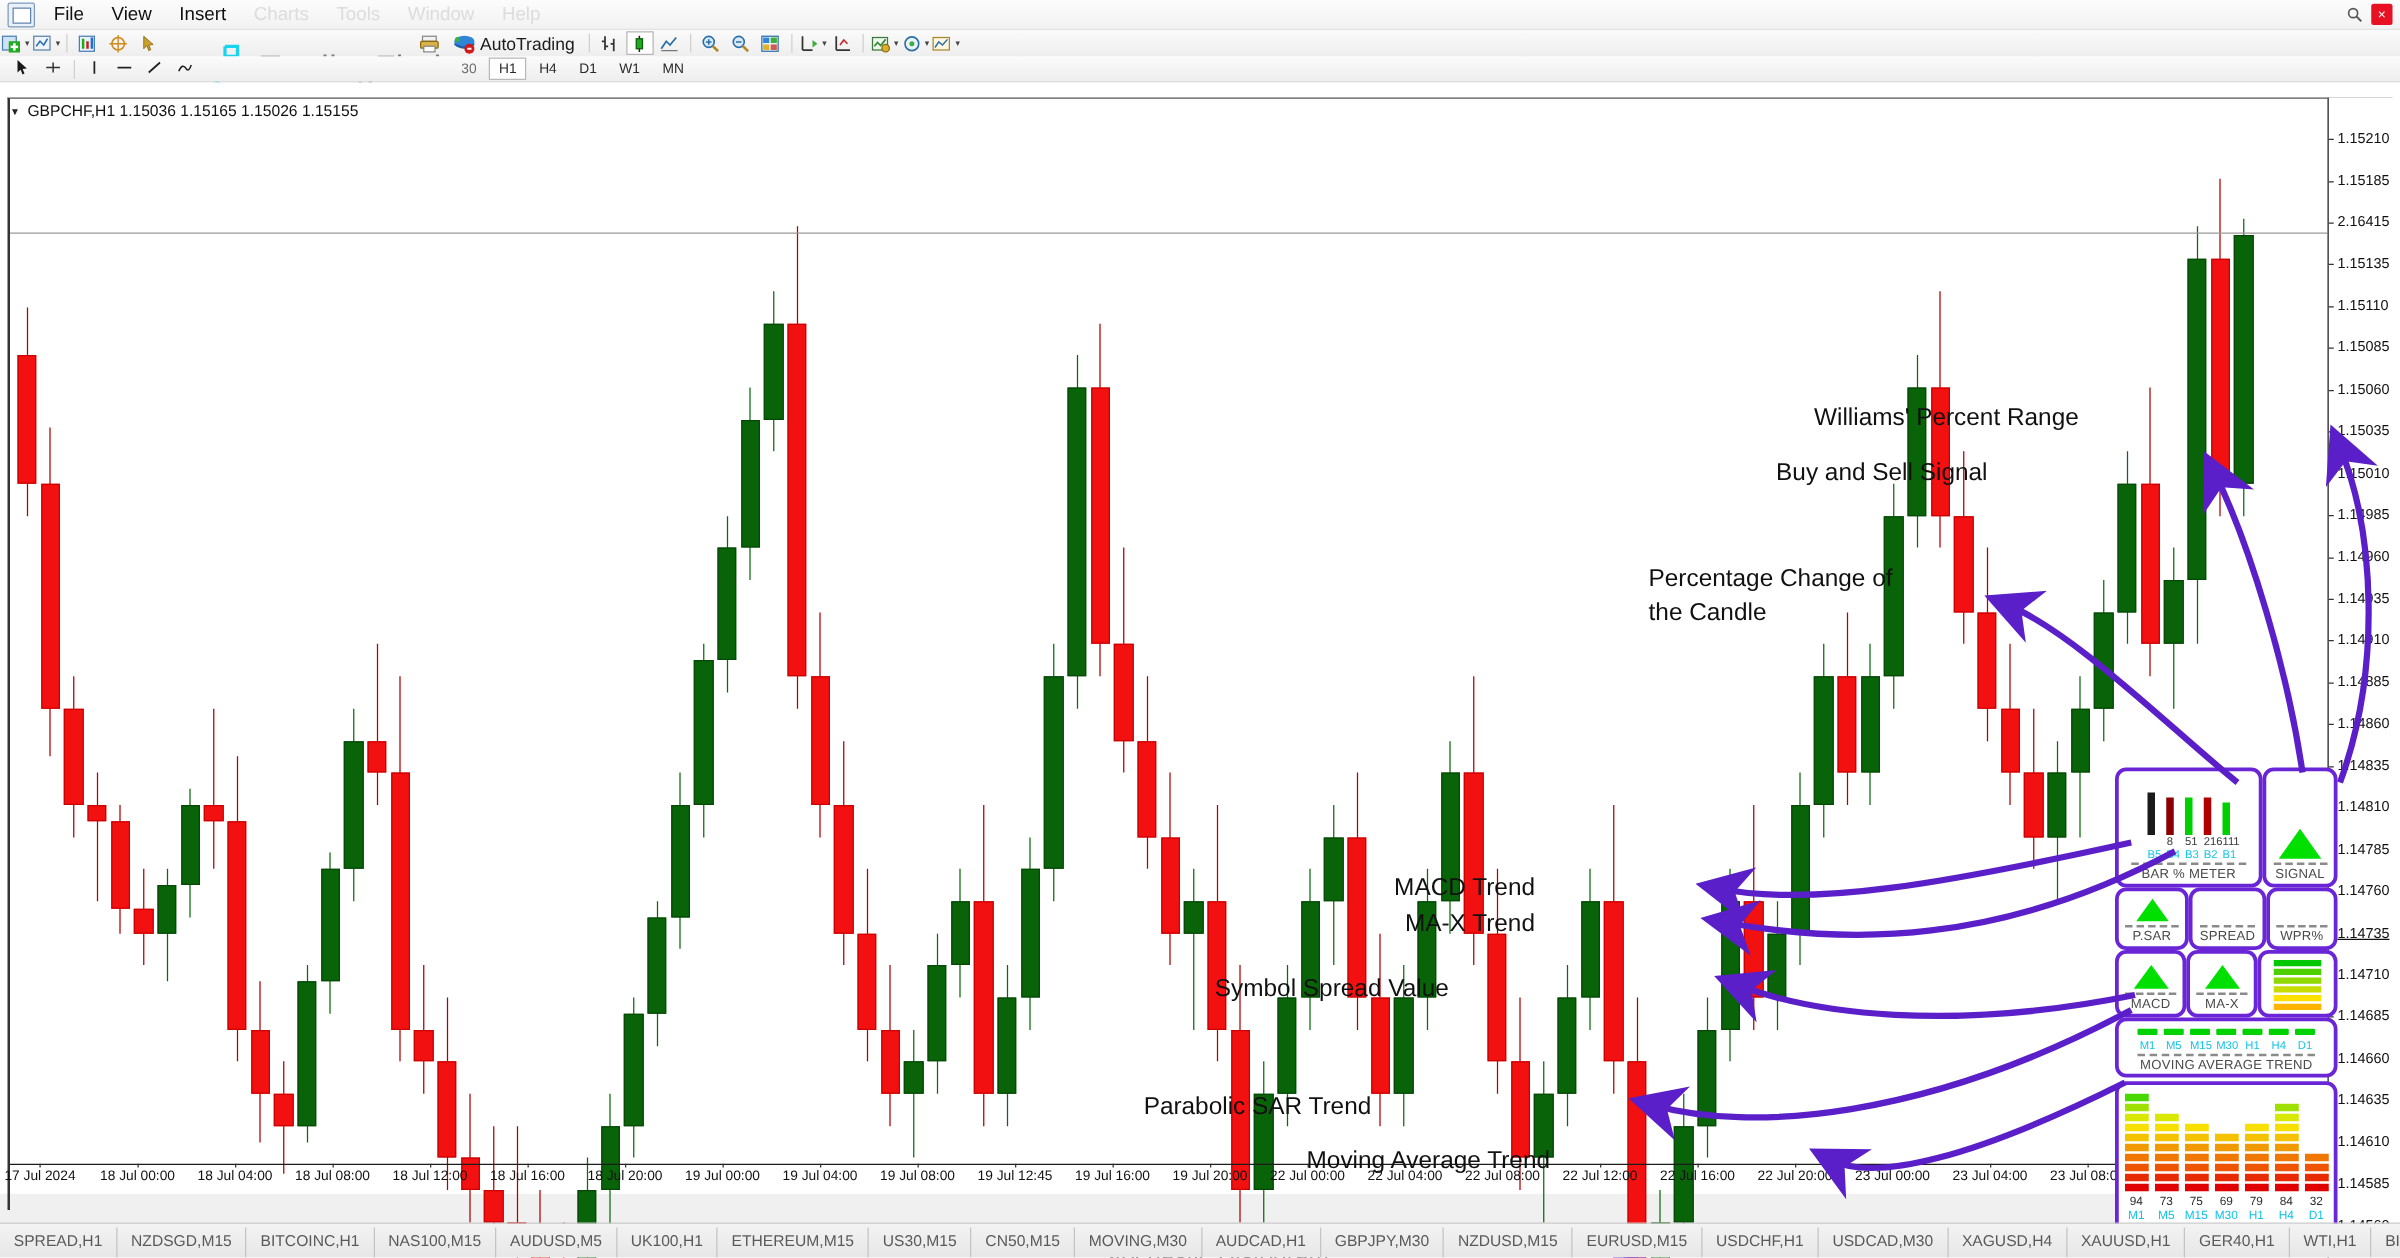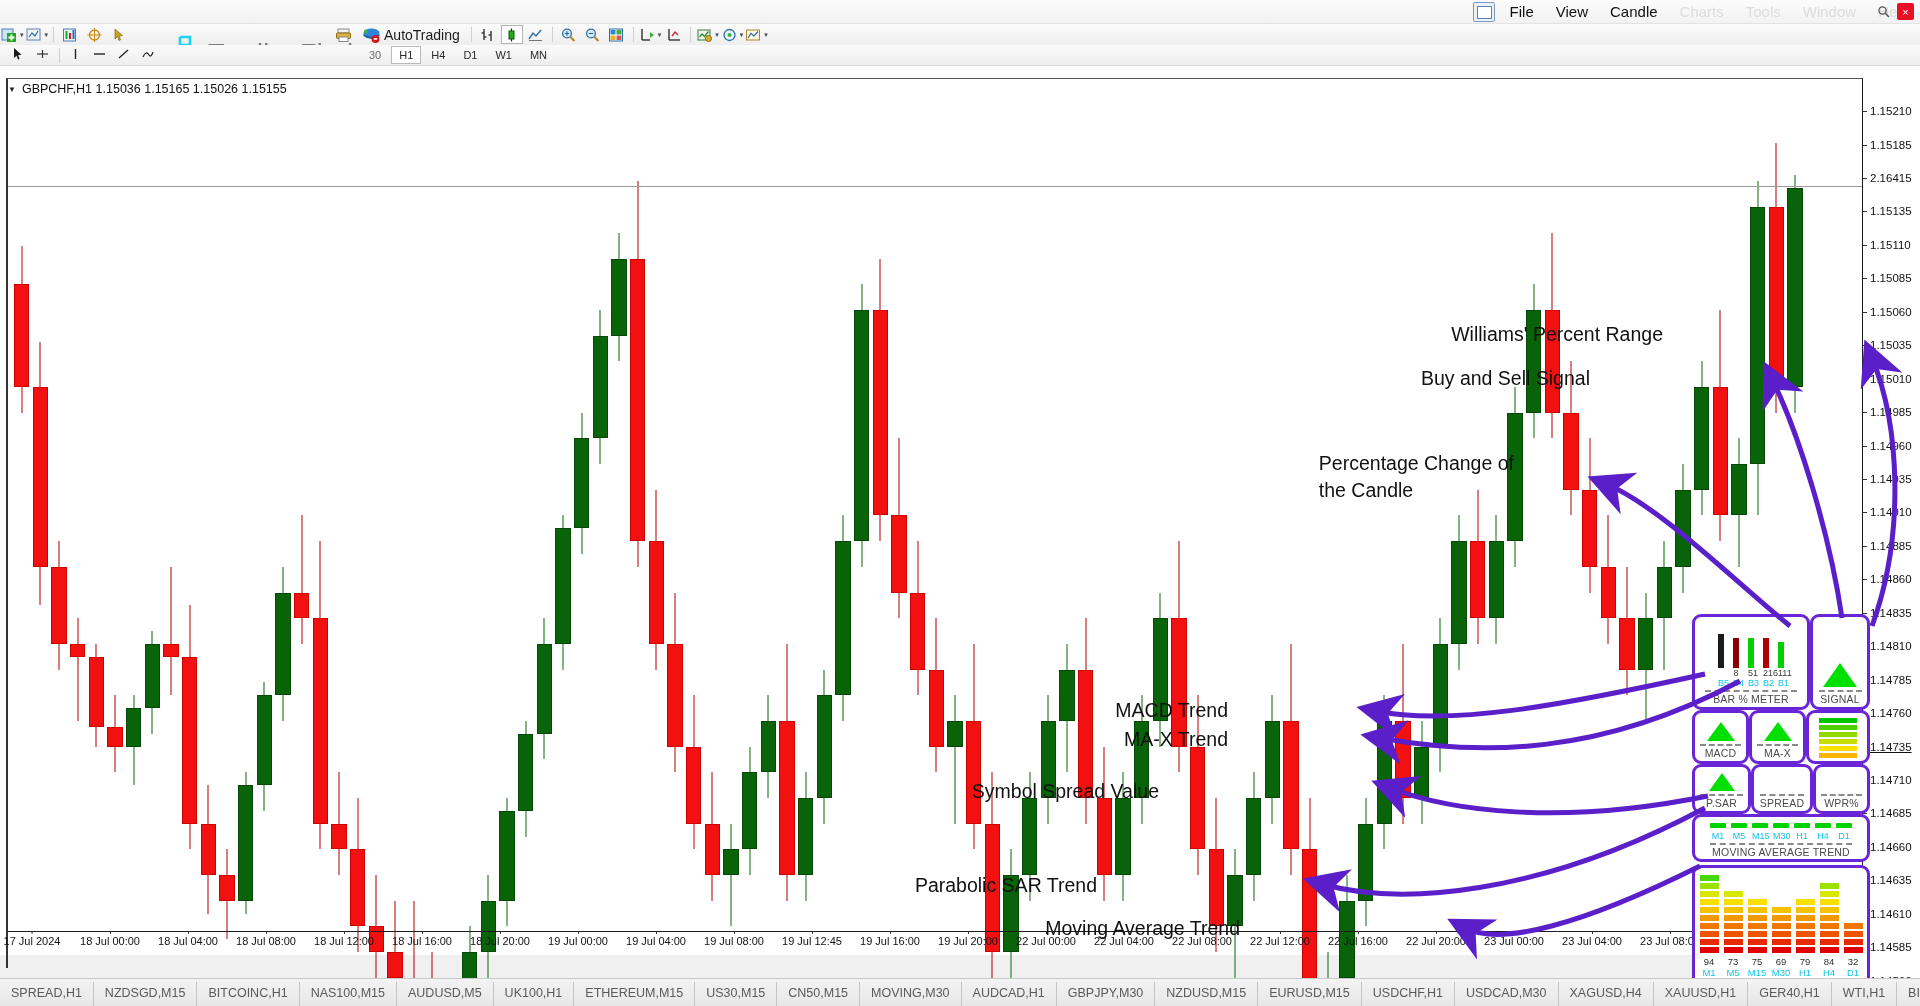--- a/index.html
+++ b/index.html
@@ -9,21 +9,20 @@
     background:#ffffff;
   }
   #app{ position:relative; width:1920px; height:1006px; background:#f0f0f0; }
 
   
   .menubar{
     position:absolute; left:0; top:0; width:1920px; height:24px;
     background:linear-gradient(#fcfcfc,#f2f2f2);
     display:flex; align-items:center; gap:0px;
     border-bottom:1px solid #e3e3e3;
-    justify-content:flex-end;
   }
   .mt-appicon{
     width:22px;height:20px;margin:0 4px 0 6px; position:relative;
     border:1px solid #7a9bbf; background:#eaf1f8; border-radius:2px;
   }
   .mt-appicon:after{
     content:""; position:absolute; left:3px; top:3px; width:13px; height:11px;
     border:1px solid #5d82ab; background:#ffffff;
   }
   .menu-item{
@@ -199,21 +198,21 @@
 </head>
 <body>
 
 <div id="app">
 
   <div class="menubar">
     <div class="mt-appicon"></div>
     <div id="menu-items" style="display:flex;">
         <div class="menu-item">File</div>
         <div class="menu-item">View</div>
-        <div class="menu-item">Candle</div>
+        <div class="menu-item">Insert</div>
         <div class="menu-item dim">Charts</div>
         <div class="menu-item dim">Tools</div>
         <div class="menu-item dim">Window</div>
         <div class="menu-item dim">Help</div>
       </div>
     <div class="winbtns">
       <div class="winbtn">
         <svg width="13" height="13" viewBox="0 0 13 13">
             <circle cx="5.5" cy="5.5" r="3.6" fill="none" stroke="#555" stroke-width="1.3"></circle>
             <line x1="8.3" y1="8.3" x2="12" y2="12" stroke="#555" stroke-width="1.5"></line>
@@ -956,57 +955,57 @@
           <div class="pcell-title">BAR % METER</div>
         </div>
         <div class="pcell" style="width:60px;height:96px">
           <div class="tri-up"></div>
           <div class="dashline"></div>
           <div class="pcell-title">SIGNAL</div>
         </div>
       </div>
 
       <div class="prow">
+        <div class="pcell" style="width:59px;height:50px">
+          <div class="tri-up" style="border-left-width:13px;border-right-width:13px;border-bottom-width:18px"></div>
+          <div class="dashline"></div>
+          <div class="pcell-title">P.SAR</div>
+        </div>
+        <div class="pcell" style="width:62px;height:50px">
+          <div style="flex:1"></div>
+          <div class="dashline"></div>
+          <div class="pcell-title">SPREAD</div>
+        </div>
+        <div class="pcell" style="width:57px;height:50px">
+          <div style="flex:1"></div>
+          <div class="dashline"></div>
+          <div class="pcell-title">WPR%</div>
+        </div>
+      </div>
+
+      <div class="prow">
         <div class="pcell" style="width:57px;height:54px">
           <div class="tri-up" style="border-left-width:14px;border-right-width:14px;border-bottom-width:19px"></div>
           <div class="dashline"></div>
           <div class="pcell-title">MACD</div>
         </div>
         <div class="pcell" style="width:57px;height:54px">
           <div class="tri-up" style="border-left-width:14px;border-right-width:14px;border-bottom-width:19px"></div>
           <div class="dashline"></div>
           <div class="pcell-title">MA-X</div>
         </div>
         <div class="pcell" style="width:64px;height:54px;justify-content:center">
           <div class="wpr-stack" id="wpr-stack">
               <div style="background: rgb(0, 200, 0);"></div>
               <div style="background: rgb(76, 208, 0);"></div>
               <div style="background: rgb(143, 216, 0);"></div>
               <div style="background: rgb(200, 220, 0);"></div>
               <div style="background: rgb(255, 224, 0);"></div>
               <div style="background: rgb(255, 180, 0);"></div>
             </div>
-        </div>
-      </div>
-
-      <div class="prow">
-        <div class="pcell" style="width:59px;height:50px">
-          <div class="tri-up" style="border-left-width:13px;border-right-width:13px;border-bottom-width:18px"></div>
-          <div class="dashline"></div>
-          <div class="pcell-title">P.SAR</div>
-        </div>
-        <div class="pcell" style="width:62px;height:50px">
-          <div style="flex:1"></div>
-          <div class="dashline"></div>
-          <div class="pcell-title">SPREAD</div>
-        </div>
-        <div class="pcell" style="width:57px;height:50px">
-          <div style="flex:1"></div>
-          <div class="dashline"></div>
-          <div class="pcell-title">WPR%</div>
         </div>
       </div>
 
       <div class="pbox" style="height:48px;padding:6px 4px 3px">
         <div class="matrend-row" id="ma-dashes">
             <div class="ma-dash"></div>
             <div class="ma-dash"></div>
             <div class="ma-dash"></div>
             <div class="ma-dash"></div>
             <div class="ma-dash"></div>

